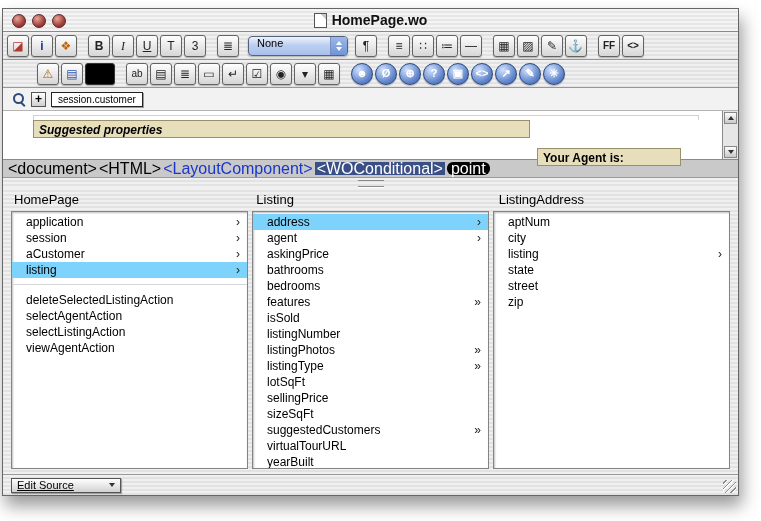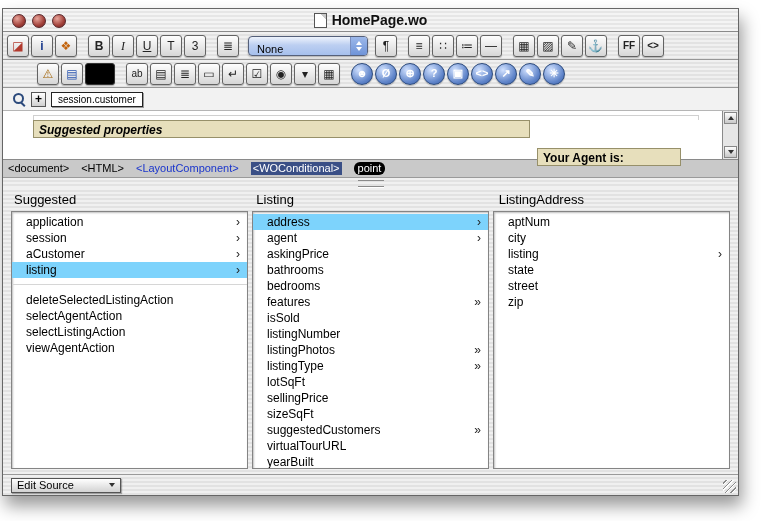--- a/index.html
+++ b/index.html
@@ -28,21 +28,21 @@
     font-size:12px;line-height:1;color:#222;box-shadow:0 1px 1px rgba(0,0,0,.25);box-sizing:border-box;}
   .tb-btn .glyph{pointer-events:none;}
   .tb-btn.ml{margin-left:9px;}
   .tb-btn.bold{font-weight:bold;}
   .tb-btn.italic{font-style:italic;font-family:"Liberation Serif",serif;}
   .tb-btn.underline{text-decoration:underline;}
   .tb-btn.small{font-size:10px;}
   .tb-btn.swatch{width:30px;background:#000;border-color:#333;}
   .tb-btn.round{border-radius:50%;color:#fff;font-weight:bold;font-size:11px;border-color:#2c4a7c;
     background:radial-gradient(circle at 35% 30%,#d2e2ff,#5f84c9 65%,#395ea6);}
-  .popup{height:20px;width:120px;margin:0 7px;display:flex;align-items:flex-end;border:1px solid #55607a;
+  .popup{height:20px;width:100px;margin:0 7px;display:flex;align-items:flex-start;border:1px solid #55607a;
     border-radius:4px;background:linear-gradient(#eef3fc,#bccff1 45%,#a6c0ec);font-size:11px;
     padding-left:8px;box-sizing:border-box;box-shadow:0 1px 2px rgba(0,0,0,.3);}
   .popup .arrows{margin-left:auto;width:16px;align-self:stretch;border-left:1px solid #7a8fbf;
     background:linear-gradient(#9cb8ea,#6f94d8);border-radius:0 3px 3px 0;
     display:flex;flex-direction:column;align-items:center;justify-content:center;gap:2px;}
   .tri-up{width:0;height:0;border-left:3px solid transparent;border-right:3px solid transparent;border-bottom:4px solid #fff;}
   .tri-down{width:0;height:0;border-left:3px solid transparent;border-right:3px solid transparent;border-top:4px solid #fff;}
   .tri-up.dark{border-bottom-color:#333;}
   .tri-down.dark{border-top-color:#333;}
 
@@ -67,21 +67,21 @@
     padding:2px 5px 0;height:18px;box-sizing:border-box;white-space:nowrap;overflow:hidden;}
   .cell.left{width:497px;font-style:italic;}
   .cell.right{width:144px;margin-top:28px;}
   .vscroll{flex:0 0 15px;border-left:1px solid #8a8a8a;background:#e6e6e6;
     display:flex;flex-direction:column;justify-content:space-between;align-items:center;padding:1px 0;}
   .sb-btn{width:13px;height:12px;background:linear-gradient(#fdfdfd,#c8c8c8);border:1px solid #888;
     display:flex;align-items:center;justify-content:center;box-sizing:border-box;}
 
   
   .path-bar{flex:0 0 17px;height:17px;background:#c9c9c9;border-bottom:1px solid #9a9a9a;
-    display:flex;align-items:center;padding-left:5px;gap:12px;font-size:11px;}
+    display:flex;align-items:center;padding-left:5px;gap:2px;font-size:16px;}
   .path-item{line-height:13px;}
   .path-item.plain{color:#000;}
   .path-item.link{color:#1a35cc;}
   .path-item.sel-blue{background:#3a4f86;color:#fff;padding:0 2px;}
   .path-item.sel-black{background:#000;color:#fff;padding:0 4px;border-radius:6px;}
 
   
   .handle-strip{flex:0 0 10px;display:flex;align-items:center;justify-content:center;}
   .grip{width:26px;height:5px;border-top:1px solid #8a8a8a;border-bottom:1px solid #8a8a8a;
     box-shadow:0 1px 0 #fff;}
@@ -98,21 +98,21 @@
   .row .arrow{margin-left:auto;font-size:12px;color:#222;line-height:1;}
   .row.selected{background:#7dd3fc;}
   .row.gap{margin-top:14px;}
   .row.gap::before{content:"";position:absolute;left:0;right:0;top:-8px;border-top:1px solid #d6d6d6;}
 
   
   .bottom-bar{flex:0 0 20px;height:20px;border-top:1px solid #9a9a9a;display:flex;align-items:center;
     padding-left:8px;position:relative;}
   .mode-popup{height:15px;width:110px;background:linear-gradient(#fff,#d2d2d2);border:1px solid #555;
     font-size:11px;display:flex;align-items:center;padding:0 5px;box-sizing:border-box;
-    box-shadow:1px 1px 1px rgba(0,0,0,.3);gap:4px;}
+    box-shadow:1px 1px 1px rgba(0,0,0,.3);gap:4px;text-decoration:underline;}
   .mode-popup .tri-down{margin-left:auto;}
   .resize-grip{position:absolute;right:2px;bottom:2px;width:13px;height:13px;
     background:repeating-linear-gradient(135deg,transparent 0 2px,#8a8a8a 2px 3px,#fff 3px 4px);}
 </style>
 </head>
 <body>
 
 <div class="window">
 
   <div class="titlebar">
@@ -346,21 +346,21 @@
 
       <span class="path-item sel-black">point</span>
     </div>
 
   <div class="handle-strip stripes">
     <span class="grip"></span>
   </div>
 
   <div class="browser stripes">
     <div class="col-titles">
-      <div class="col-title">Suggested</div>
+      <div class="col-title">HomePage</div>
       <div class="col-title">Listing</div>
       <div class="col-title">ListingAddress</div>
     </div>
     <div class="columns">
       <div class="column">
 
           <div class="row">
             <span class="label">application</span>
             <span class="arrow">›</span>
           </div>

